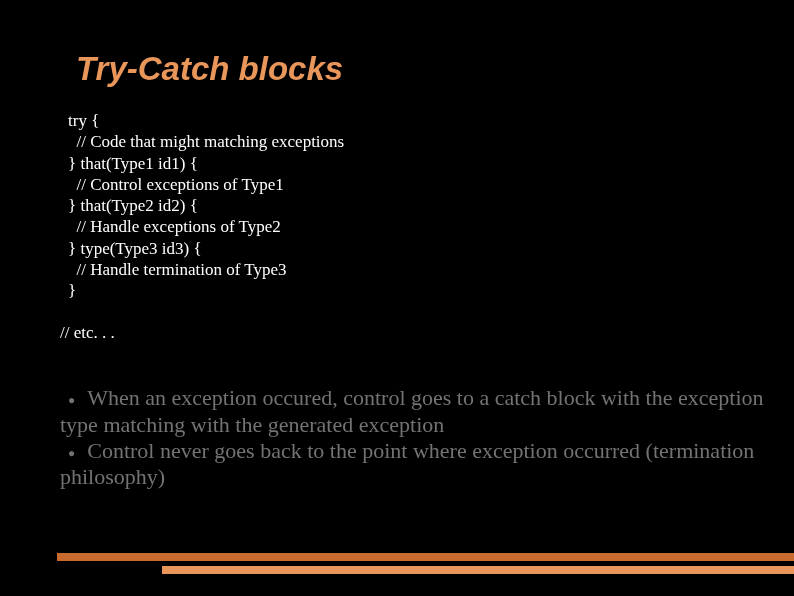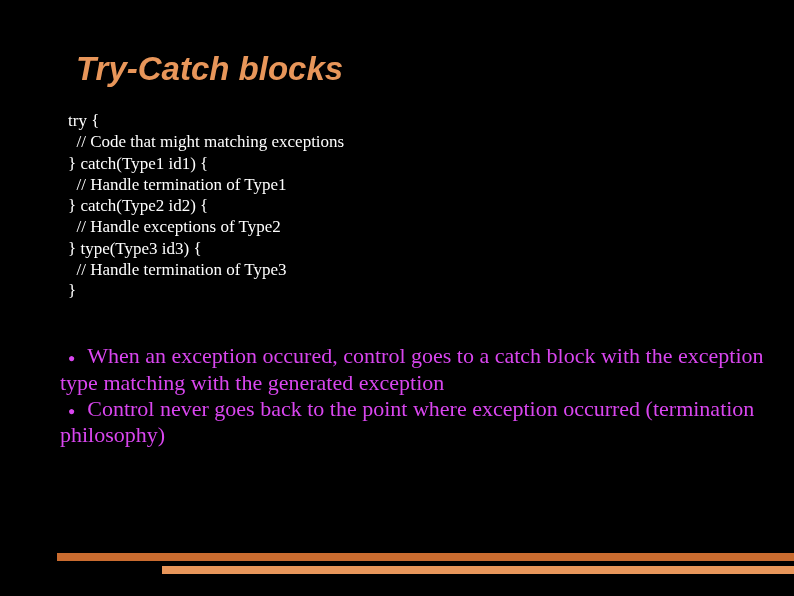--- a/index.html
+++ b/index.html
@@ -40,21 +40,21 @@
   }
   .etc {
     font-family: "Times New Roman", serif;
     font-size: 17px;
     color: #ffffff;
     margin-top: 22px;
   }
   .body-text {
     font-family: "Times New Roman", serif;
     font-size: 22px;
-    color: #d946ef;
+    color: #737373;
     margin-top: 42px;
     line-height: 1.2;
   }
   .bullet {
     font-size: 12px;
     vertical-align: middle;
     margin-right: 4px;
   }
   .footer-bars {
     position: absolute;
@@ -80,28 +80,29 @@
   }
 </style>
 </head>
 <body>
 
 <div class="slide">
   <h1 class="title">Try-Catch blocks</h1>
 
   <div class="code-block"><span>try {</span>
 <span>  // Code that might matching exceptions</span>
-<span>} catch(Type1 id1) {</span>
-<span>  // Handle termination of Type1</span>
-<span>} catch(Type2 id2) {</span>
+<span>} that(Type1 id1) {</span>
+<span>  // Control exceptions of Type1</span>
+<span>} that(Type2 id2) {</span>
 <span>  // Handle exceptions of Type2</span>
 <span>} type(Type3 id3) {</span>
 <span>  // Handle termination of Type3</span>
 <span>}</span></div>
 
+  <div class="etc">// etc. . .</div>
 
   <div class="body-text">
     <span class="bullet">●</span><span>When an exception occured, control goes to a catch block with the exception type matching with the generated exception</span><br>
     <span class="bullet">●</span><span>Control never goes back to the point where exception occurred (termination philosophy)</span>
   </div>
 
   <div class="footer-bars">
     <div class="bar1"></div>
     <div class="bar2"></div>
   </div>

